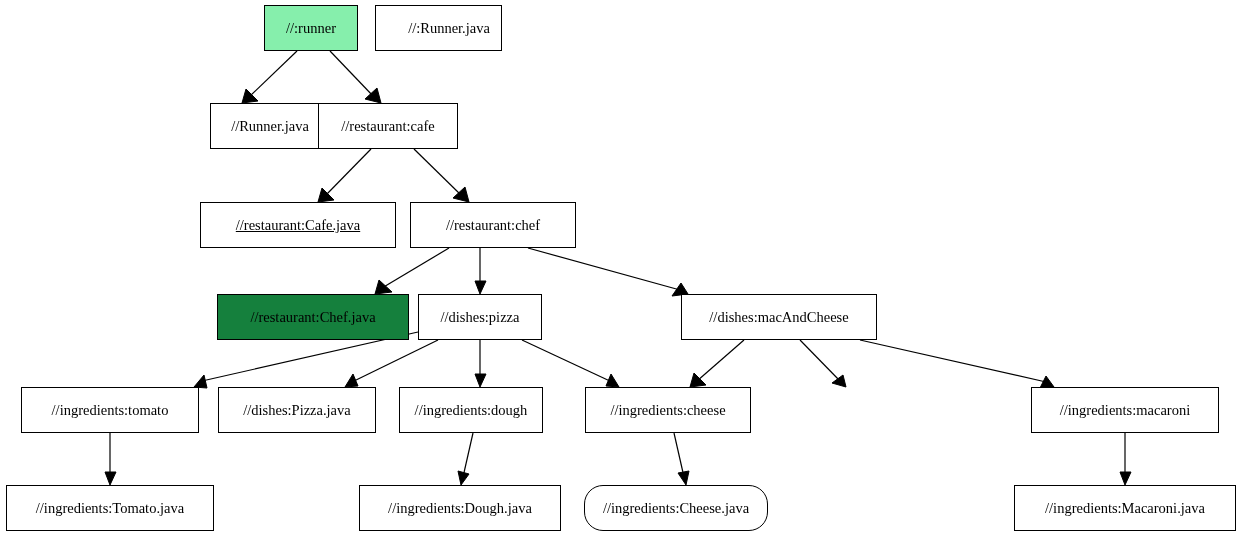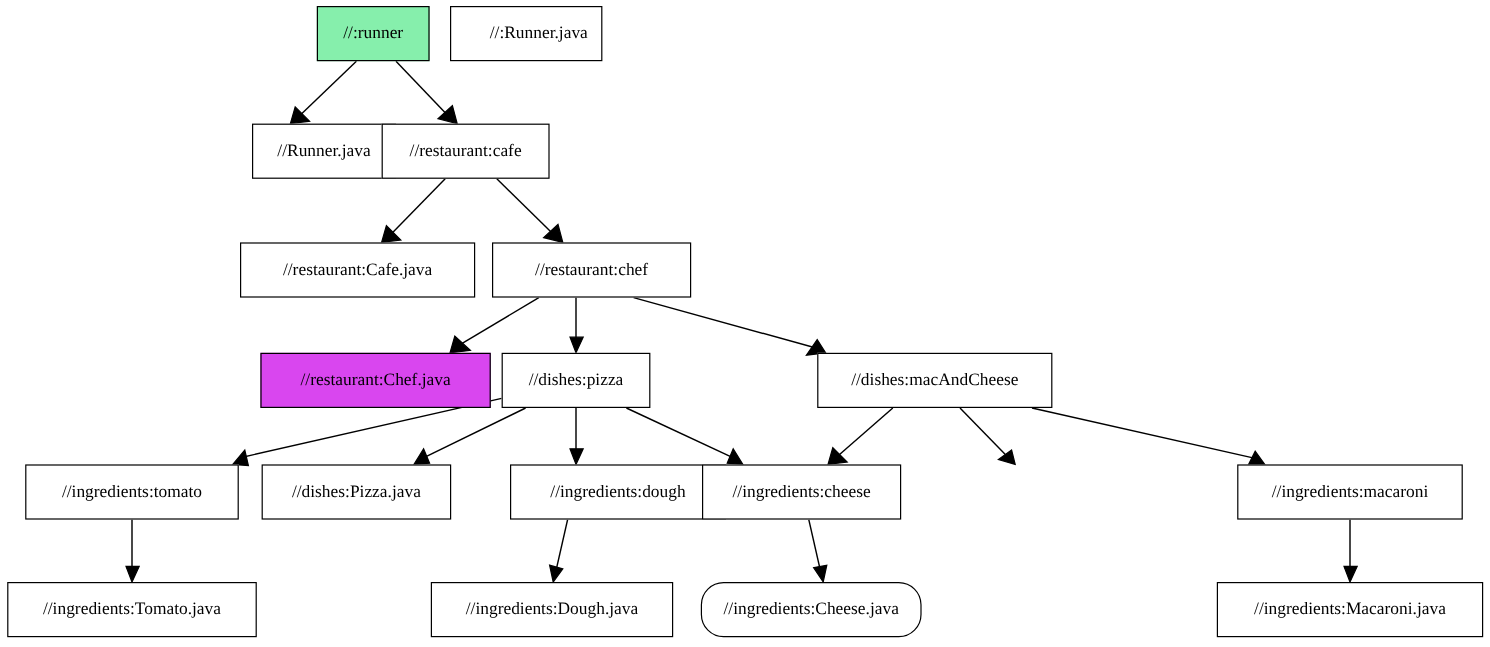--- a/index.html
+++ b/index.html
@@ -85,42 +85,42 @@
     </div>
     <div class="node" style="left: 375px; top: 5px; width: 127px; height: 46px; background: rgb(255, 255, 255); border-color: rgb(0, 0, 0); padding-left: 21px;">
       <span>//:Runner.java</span>
     </div>
     <div class="node" style="left: 175px; top: 103px; width: 120px; height: 46px; background: rgb(255, 255, 255); border-color: rgb(0, 0, 0); margin-left: 35px;">
       <span>//Runner.java</span>
     </div>
     <div class="node" style="left: 318px; top: 103px; width: 140px; height: 46px; background: rgb(255, 255, 255); border-color: rgb(0, 0, 0);">
       <span>//restaurant:cafe</span>
     </div>
-    <div class="node" style="left: 200px; top: 202px; width: 196px; height: 46px; background: rgb(255, 255, 255); border-color: rgb(0, 0, 0);">
+    <div class="node" style="left: 200px; top: 202px; width: 196px; height: 46px; background: rgb(255, 255, 255); border-color: rgb(0, 0, 0); text-decoration: underline;">
       <span>//restaurant:Cafe.java</span>
     </div>
     <div class="node" style="left: 410px; top: 202px; width: 166px; height: 46px; background: rgb(255, 255, 255); border-color: rgb(0, 0, 0);">
       <span>//restaurant:chef</span>
     </div>
-    <div class="node" style="left: 217px; top: 294px; width: 192px; height: 46px; background: #d946ef; border-color: rgb(0, 0, 0);">
+    <div class="node" style="left: 217px; top: 294px; width: 192px; height: 46px; background: #15803d; border-color: rgb(0, 0, 0);">
       <span>//restaurant:Chef.java</span>
     </div>
     <div class="node" style="left: 418px; top: 294px; width: 124px; height: 46px; background: rgb(255, 255, 255); border-color: rgb(0, 0, 0);">
       <span>//dishes:pizza</span>
     </div>
     <div class="node" style="left: 681px; top: 294px; width: 196px; height: 46px; background: rgb(255, 255, 255); border-color: rgb(0, 0, 0);">
       <span>//dishes:macAndCheese</span>
     </div>
     <div class="node" style="left: 21px; top: 387px; width: 178px; height: 46px; background: rgb(255, 255, 255); border-color: rgb(0, 0, 0);">
       <span>//ingredients:tomato</span>
     </div>
     <div class="node" style="left: 218px; top: 387px; width: 158px; height: 46px; background: rgb(255, 255, 255); border-color: rgb(0, 0, 0);">
       <span>//dishes:Pizza.java</span>
     </div>
-    <div class="node" style="left: 399px; top: 387px; width: 180px; height: 46px; background: rgb(255, 255, 255); border-color: rgb(0, 0, 0); margin-left: 26px;">
+    <div class="node" style="left: 399px; top: 387px; width: 144px; height: 46px; background: rgb(255, 255, 255); border-color: rgb(0, 0, 0);">
       <span>//ingredients:dough</span>
     </div>
     <div class="node" style="left: 585px; top: 387px; width: 166px; height: 46px; background: rgb(255, 255, 255); border-color: rgb(0, 0, 0); text-align: right;">
       <span>//ingredients:cheese</span>
     </div>
     <div class="node" style="left: 1031px; top: 387px; width: 188px; height: 46px; background: rgb(255, 255, 255); border-color: rgb(0, 0, 0);">
       <span>//ingredients:macaroni</span>
     </div>
     <div class="node" style="left: 6px; top: 485px; width: 208px; height: 46px; background: rgb(255, 255, 255); border-color: rgb(0, 0, 0);">
       <span>//ingredients:Tomato.java</span>

